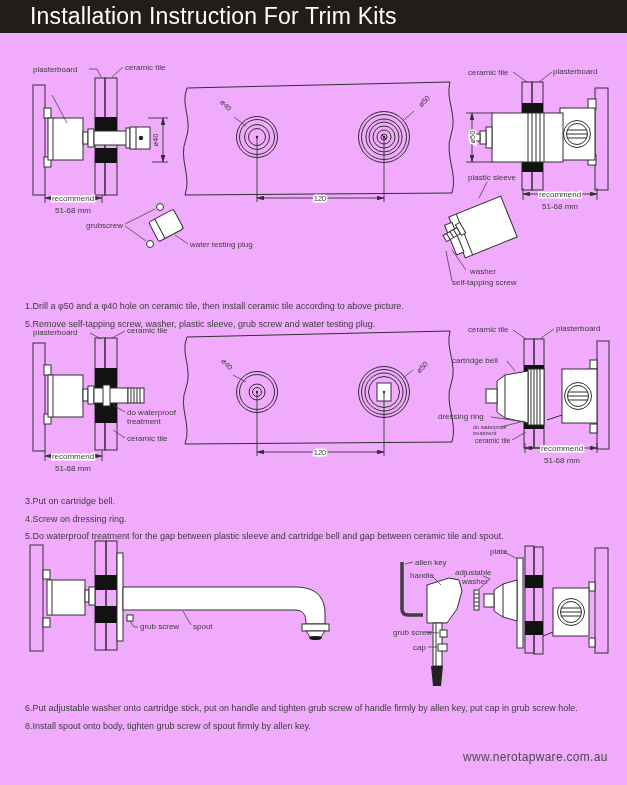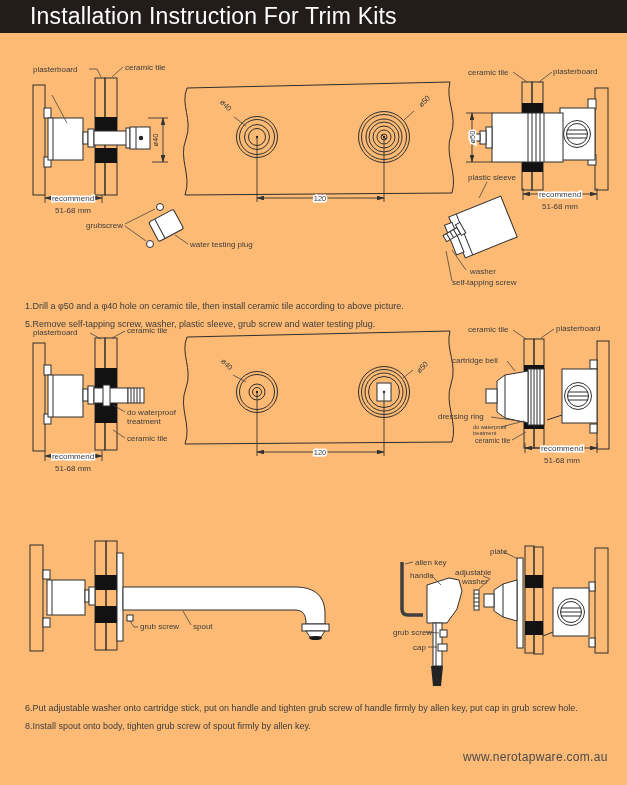--- a/index.html
+++ b/index.html
@@ -1,16 +1,16 @@
 <!DOCTYPE html>
 <html><head>
 <meta charset="utf-8">
 <style>
   html,body{margin:0;padding:0;background:#fff;}
-  #page{position:relative;width:627px;height:785px;background:#fdba74;overflow:hidden;
+  #page{position:relative;width:627px;height:785px;background:#f0abfc;overflow:hidden;
         font-family:"Liberation Sans",sans-serif;}
   #header{position:absolute;left:0;top:0;width:627px;height:33px;background:#231d1a;
           display:flex;align-items:center;}
   #header .title{color:#ffffff;font-size:23px;padding-left:30px;letter-spacing:0.2px;white-space:nowrap;}
   svg{position:absolute;left:0;display:block;}
   #svg1{top:55px;} #svg2{top:325px;} #svg3{top:538px;}
   .instr{position:absolute;left:25px;right:8px;margin-top:16px;}
   #instr12{top:286px;} #instr345{top:481px;} #instr678{top:688px;}
   .instr p{margin:0 0 8px 0;font-size:9px;color:#3c3c3c;line-height:9.5px;white-space:nowrap;}
   #footer{position:absolute;left:463px;top:750px;font-size:12px;color:#4a4a4a;letter-spacing:0.3px;}
@@ -288,20 +288,25 @@
       <text class="lab" x="452" y="38">cartridge bell</text>
       <text class="lab" x="438" y="94">dressing ring</text>
       <text class="lab55" x="473" y="104">do waterproof</text>
       <text class="lab55" x="473" y="110">treatment</text>
       <text class="lab7" x="475" y="118">ceramic tile</text>
       <text class="lab ko" x="562" y="126" text-anchor="middle">recommend</text>
       <text class="lab" x="562" y="138" text-anchor="middle">51-68 mm</text>
     </g>
   </svg>
 
+  <div id="instr345" class="instr">
+    <p>3.Put on cartridge bell.</p>
+    <p>4.Screw on dressing ring.</p>
+    <p>5.Do waterproof treatment for the gap between plastic sleeve and cartridge bell and gap between ceramic tile and spout.</p>
+  </div>
 
   <svg id="svg3" width="627" height="152" viewBox="0 0 627 152">
     <defs>
       <pattern id="h3" patternUnits="userSpaceOnUse" width="5" height="5" patternTransform="rotate(45)">
         <line x1="0" y1="0" x2="0" y2="5" stroke="#4a4a4a" stroke-width="1.3"></line>
       </pattern>
     </defs>
 
     <g>
       <rect class="ln" x="30" y="7" width="13" height="106" fill="url(#h3)"></rect>

